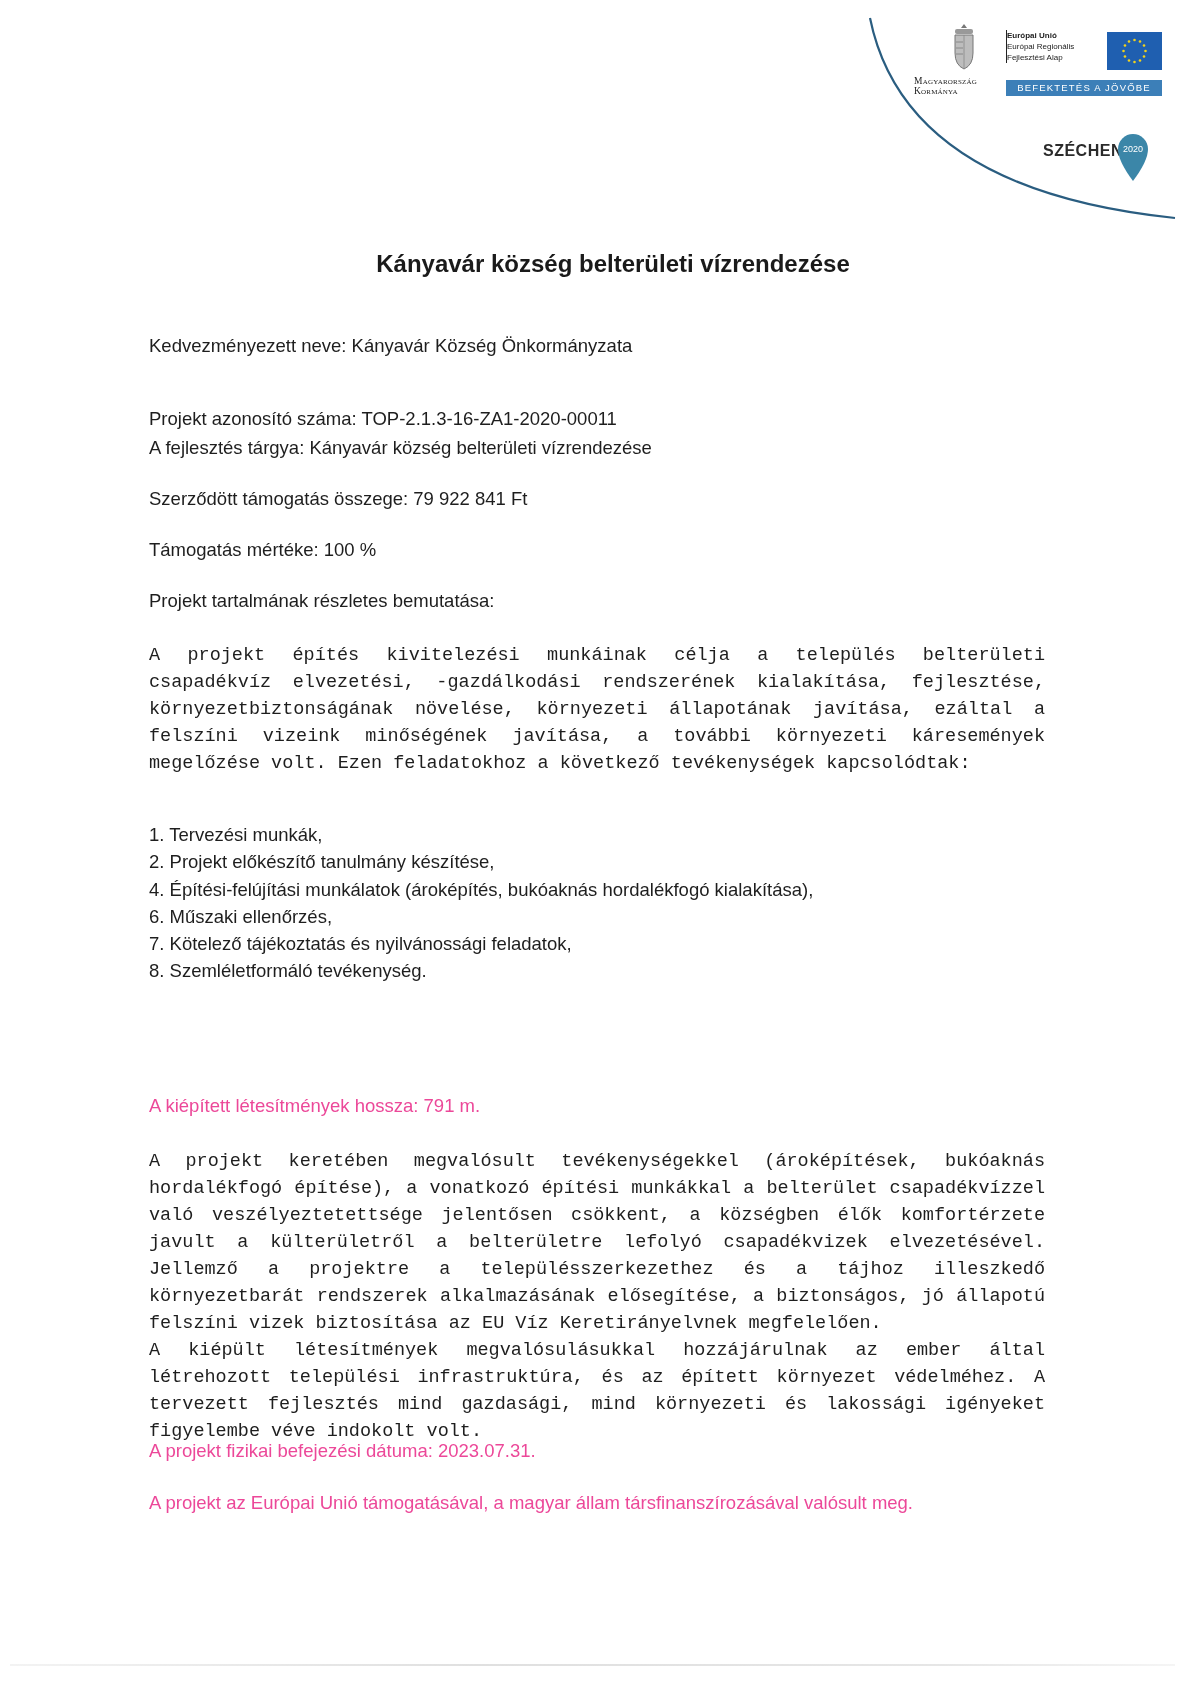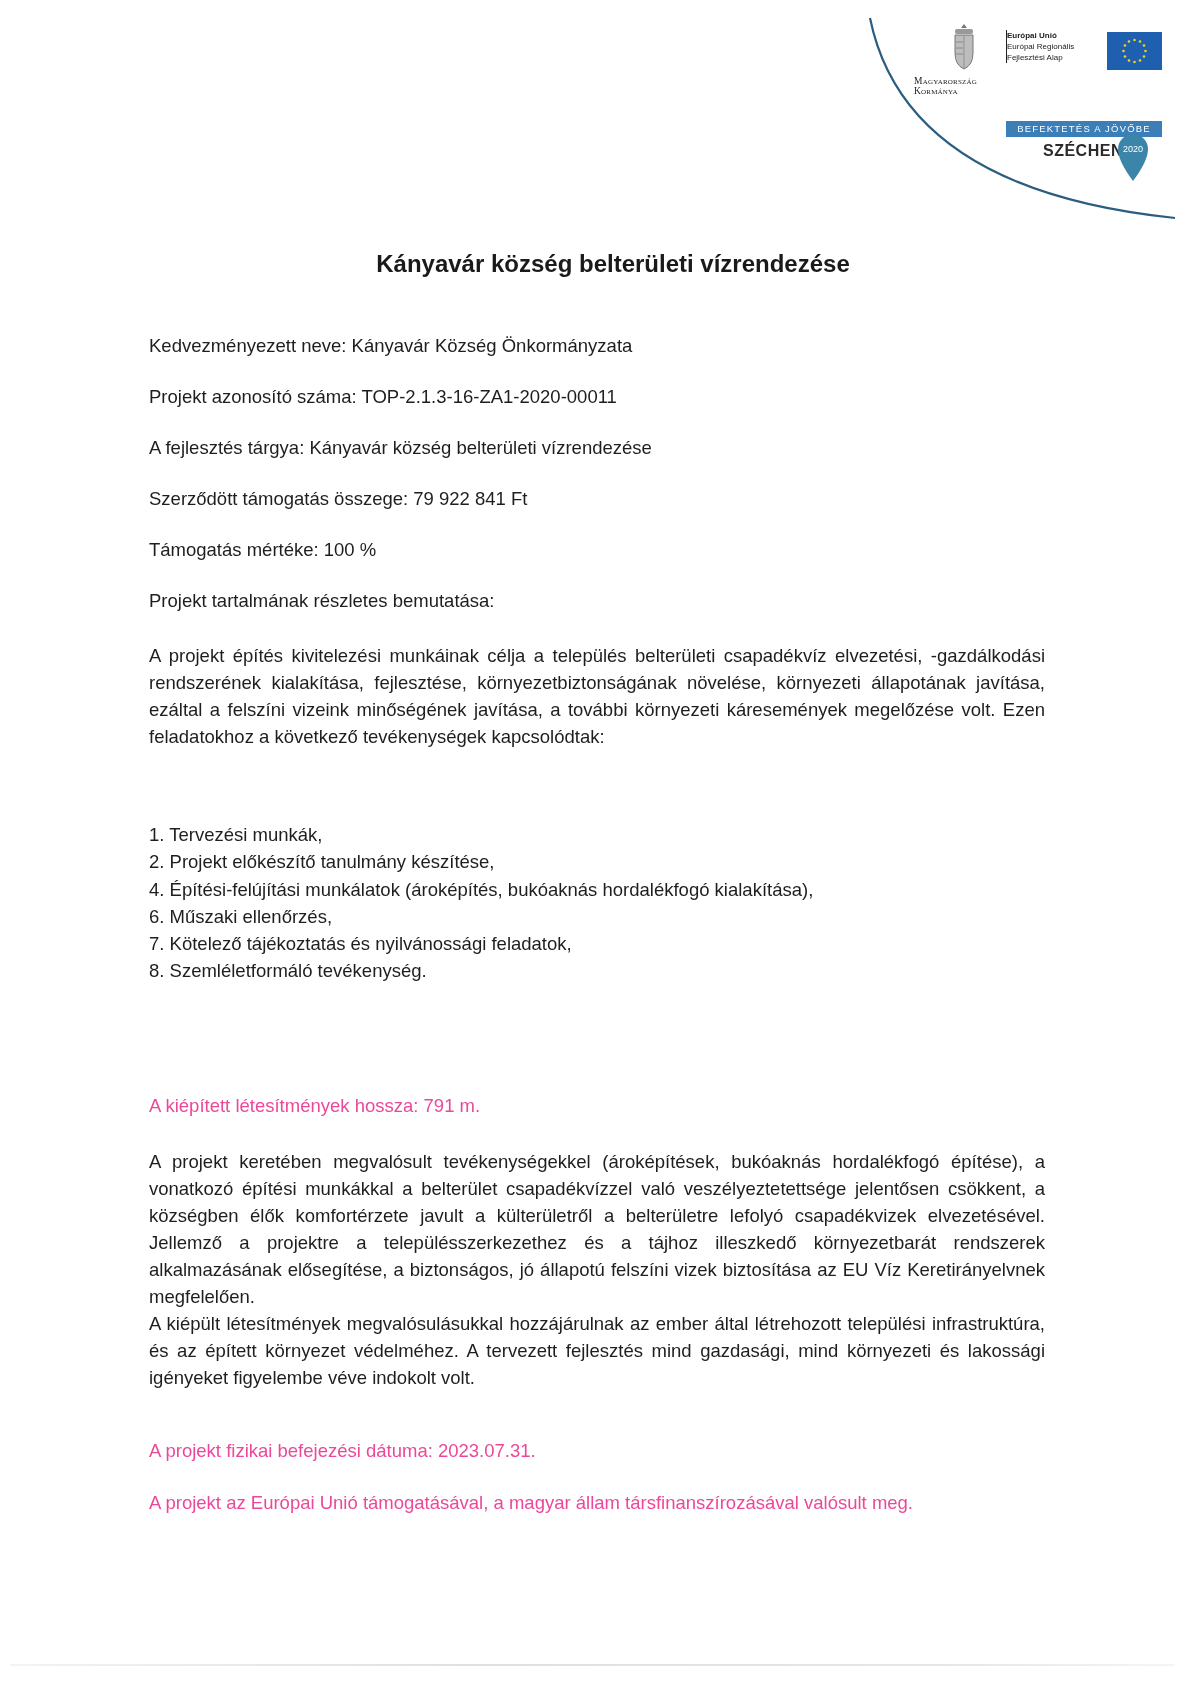--- a/index.html
+++ b/index.html
@@ -11,35 +11,35 @@
   .hu-crest { position: absolute; left: 949px; top: 22px; width: 30px; height: 52px; }
   .gov-name { position: absolute; left: 914px; top: 76px; width: 100px; text-align: left;
               font-family: "Liberation Serif", serif; font-size: 9.5px; line-height: 10px;
               letter-spacing: 0.2px; color: #222; font-variant: small-caps; }
   .eu-text { position: absolute; left: 1006px; top: 30px; border-left: 1.5px solid #222;
              font-size: 8px; line-height: 11px; color: #222; }
   .eu-text .line1 { font-weight: bold; }
   .eu-flag { position: absolute; left: 1107px; top: 32px; width: 55px; height: 38px; background: #1f5fb0; }
   .befektetes { position: absolute; left: 1006px; top: 80px; width: 156px; height: 16px;
                 background: #3c7fb8; color: #ffffff; font-size: 9.5px; line-height: 16px;
-                text-align: center; letter-spacing: 1.2px; margin-top: 41px; }
+                text-align: center; letter-spacing: 1.2px; }
   .szechenyi { position: absolute; left: 1043px; top: 142px; font-size: 16px; font-weight: bold;
                letter-spacing: 0.5px; color: #2b2b2b; }
   .pin { position: absolute; left: 1116px; top: 132px; width: 34px; height: 52px; }
 
   
   .doc-title { position: absolute; left: 0; top: 250px; width: 1190px; text-align: center;
                font-size: 24px; font-weight: bold; color: #1a1a1a; padding-left: 18px; }
 
   
   .info-line { position: absolute; left: 149px; font-size: 18.5px; color: #1e1e1e; white-space: nowrap; text-align: right; }
 
   
   .body-block { position: absolute; left: 149px; width: 896px; font-size: 18.5px; line-height: 27px;
-                color: #1e1e1e; text-align: justify; }
+                color: #1e1e1e; text-align: justify; font-family: Liberation Mono, monospace; }
   .body-block p { margin: 0; }
   .list { position: absolute; left: 149px; font-size: 18.5px; line-height: 27.3px; color: #1e1e1e; margin: 0; padding: 0; list-style: none; }
   .list li { white-space: nowrap; }
   .single { position: absolute; left: 149px; font-size: 18.5px; color: #ec4899; white-space: nowrap; }
 
   .scan-edge { position: absolute; left: 10px; top: 1664px; width: 1165px; height: 2px;
                background: linear-gradient(90deg, #f3f3f3, #e0e0e0 40%, #e6e6e6 80%, #f5f5f5); }
 </style>
 </head>
 <body>
@@ -88,21 +88,21 @@
 
 <div class="szechenyi">SZÉCHENYI</div>
 <svg class="pin" viewBox="0 0 34 52">
   <path d="M17 2 a15 15 0 0 1 15 15 q0 12 -15 32 q-15 -20 -15 -32 a15 15 0 0 1 15 -15z" fill="#3b86a8"></path>
   <text x="17" y="20" text-anchor="middle" font-size="9" fill="#ffffff" font-family="Liberation Sans, sans-serif">2020</text>
 </svg>
 
 <div class="doc-title">Kányavár község belterületi vízrendezése</div>
 
 <div class="info-line" style="top:335px">Kedvezményezett neve: Kányavár Község Önkormányzata</div>
-<div class="info-line" style="top:386px">Projekt azonosító száma: TOP-2.1.3-16-ZA1-2020-00011</div>
+<div class="info-line" style="top:408px">Projekt azonosító száma: TOP-2.1.3-16-ZA1-2020-00011</div>
 <div class="info-line" style="top:437px">A fejlesztés tárgya: Kányavár község belterületi vízrendezése</div>
 <div class="info-line" style="top:488px">Szerződött támogatás összege: 79 922 841 Ft</div>
 <div class="info-line" style="top:539px">Támogatás mértéke: 100 %</div>
 <div class="info-line" style="top:590px">Projekt tartalmának részletes bemutatása:</div>
 
 <div class="body-block" style="top:642px">
   <p>A projekt építés kivitelezési munkáinak célja a település belterületi csapadékvíz elvezetési, -gazdálkodási rendszerének kialakítása, fejlesztése, környezetbiztonságának növelése, környezeti állapotának javítása, ezáltal a felszíni vizeink minőségének javítása, a további környezeti káresemények megelőzése volt. Ezen feladatokhoz a következő tevékenységek kapcsolódtak:</p>
 </div>
 
 <ul class="list" style="top:821px">

